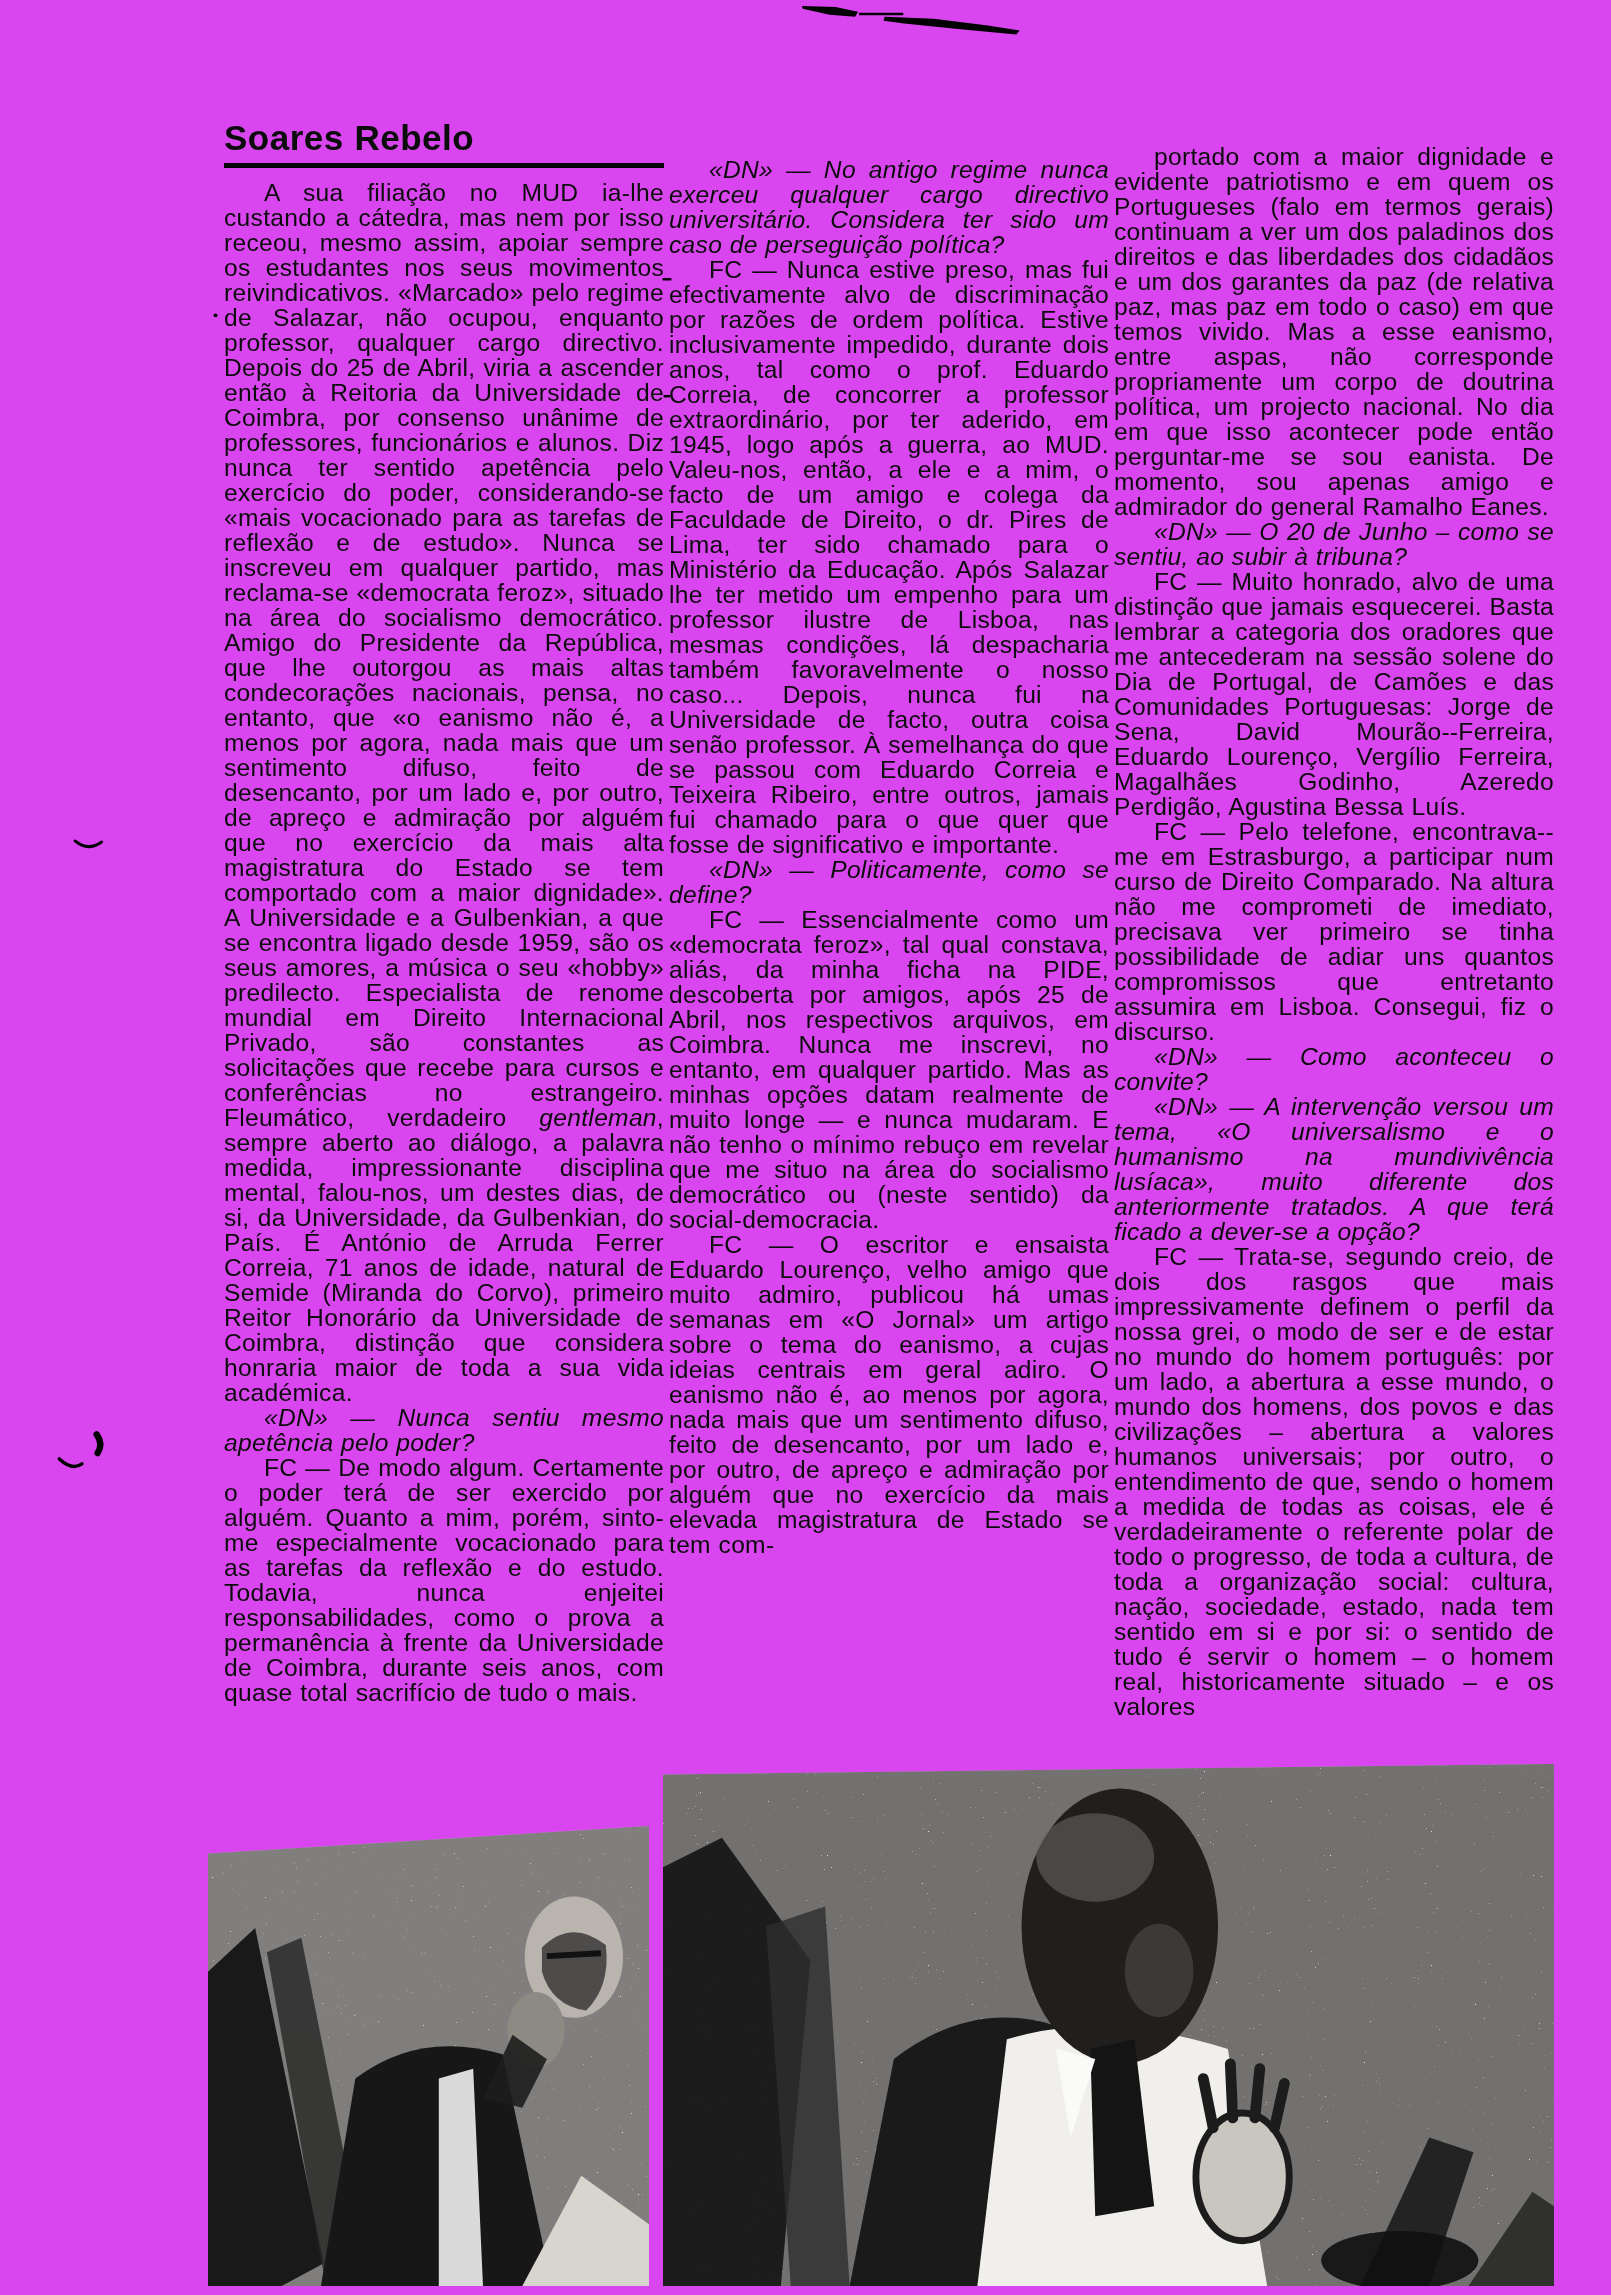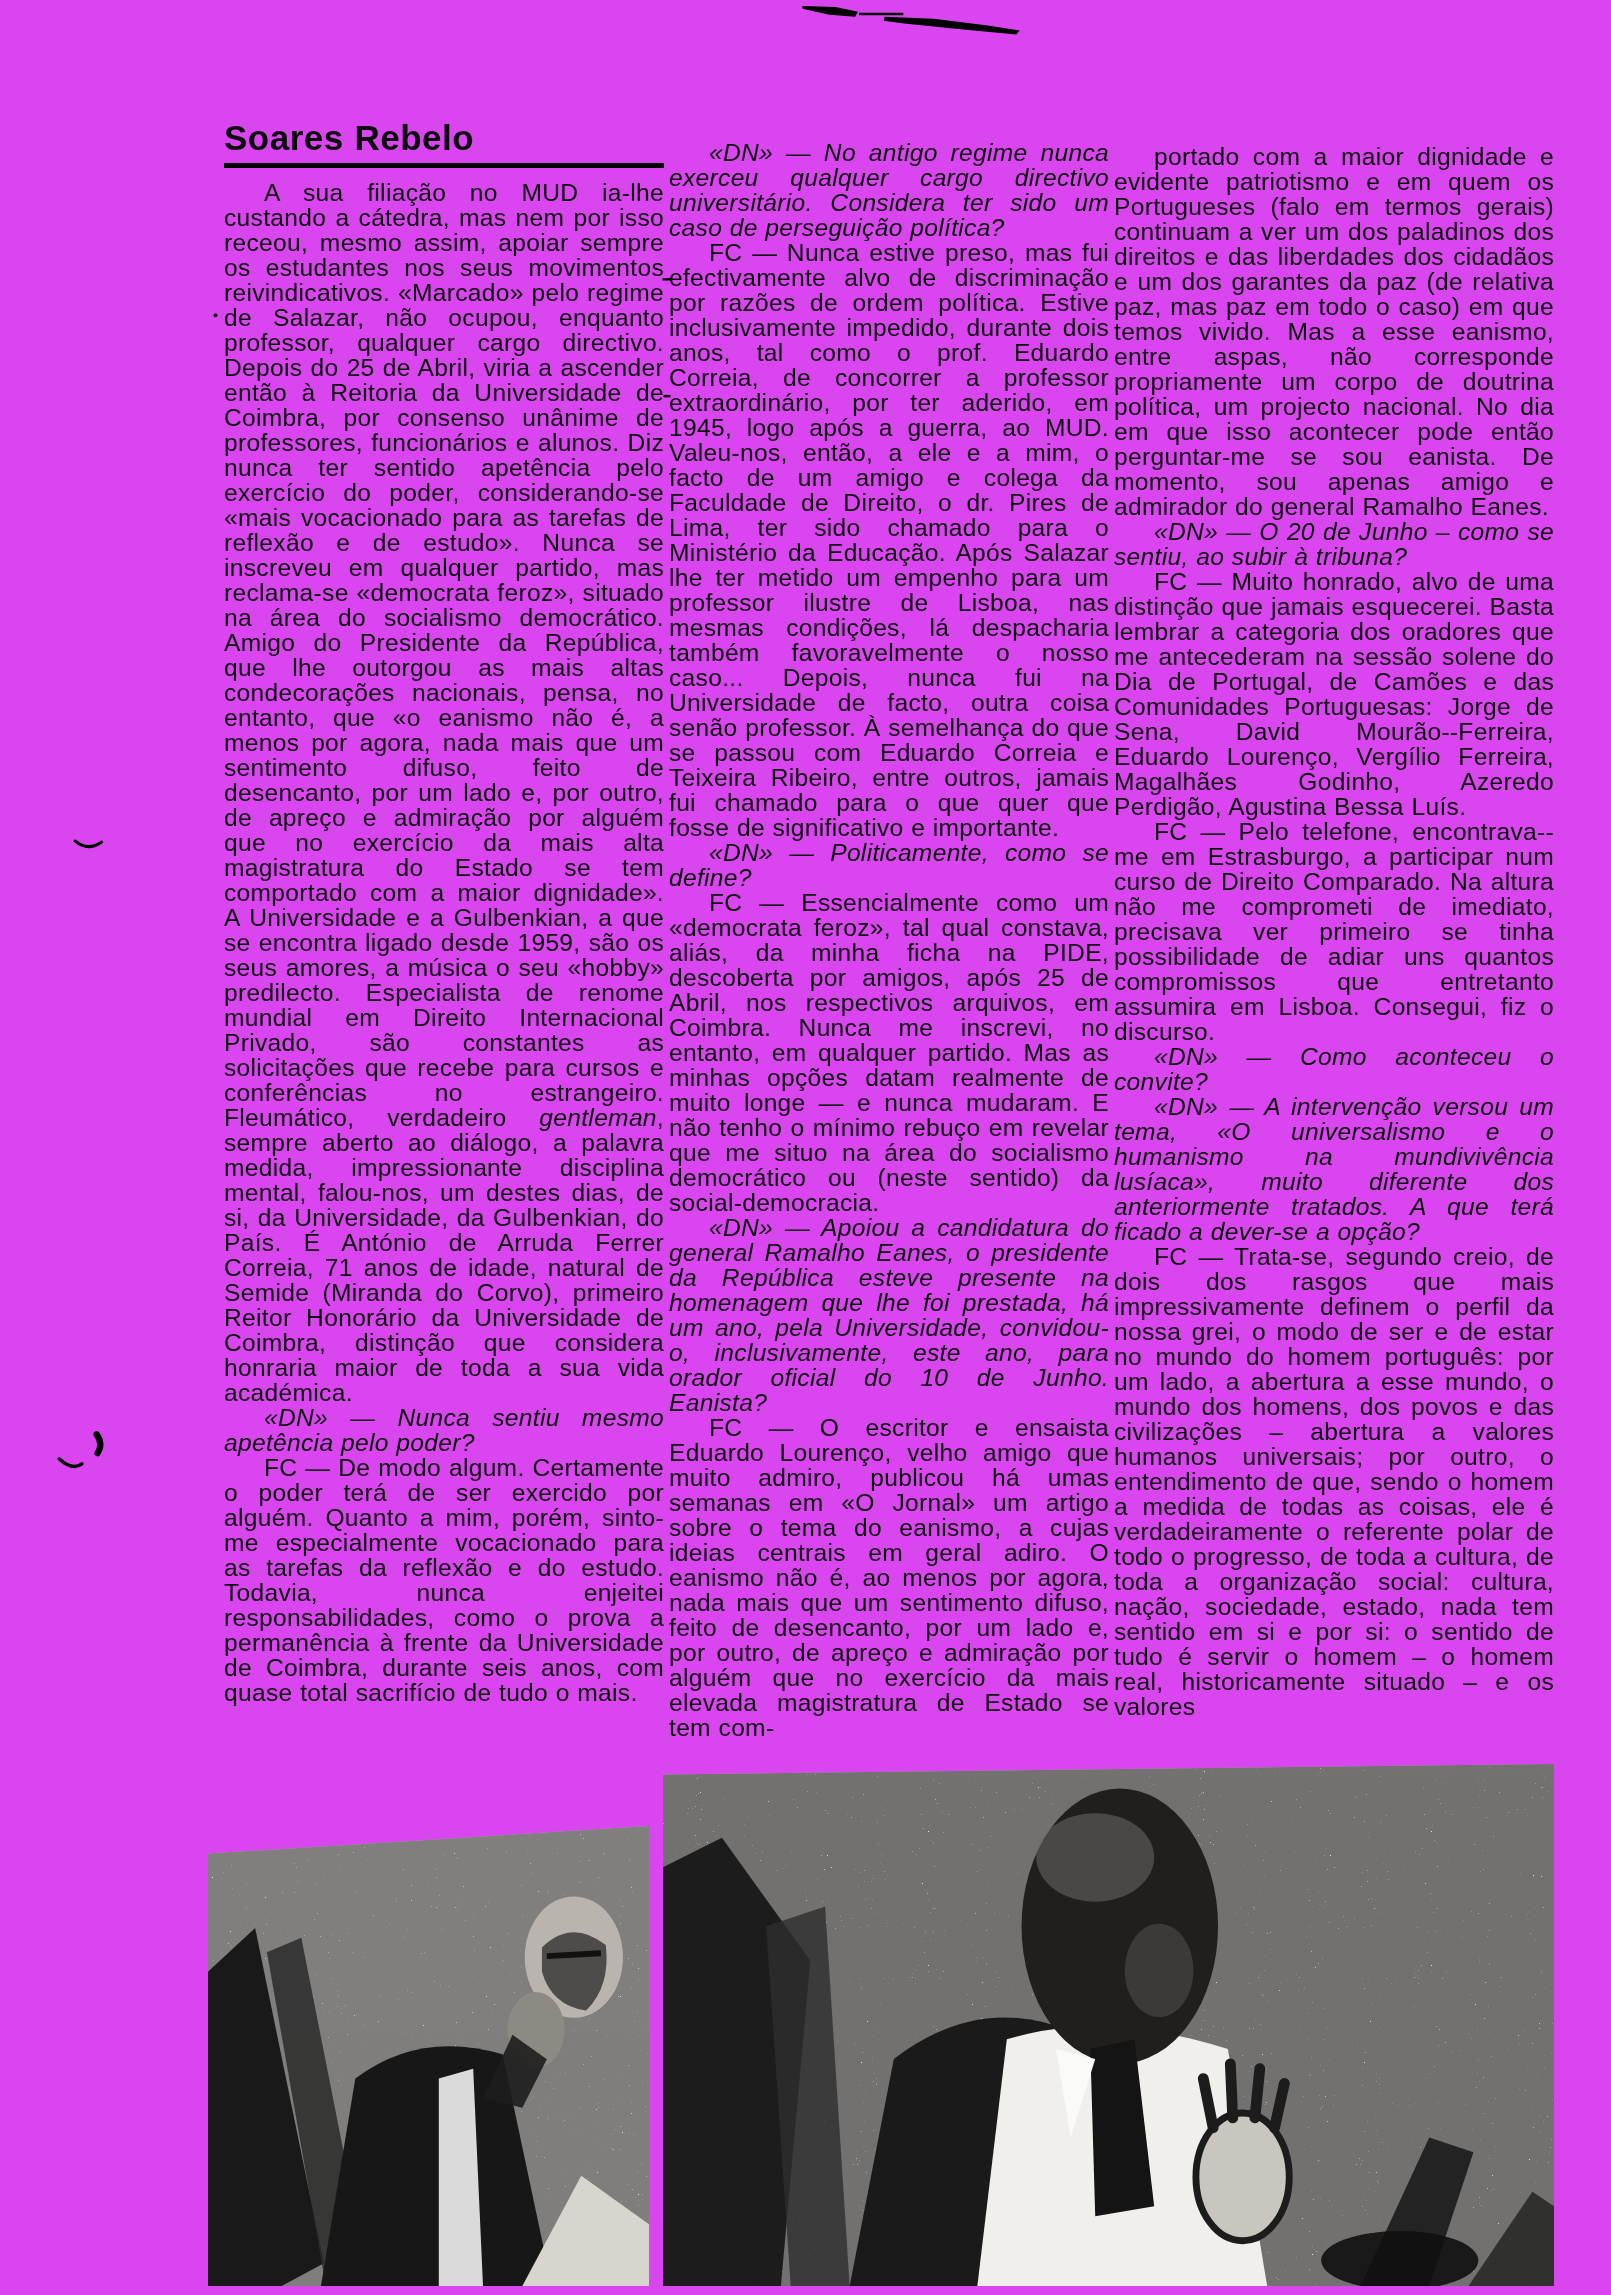--- a/index.html
+++ b/index.html
@@ -20,21 +20,21 @@
     font-size: 24.6px;
     line-height: 25px;
     letter-spacing: 0.3px;
     word-spacing: 0.5px;
     color: #0c0c0c;
   }
   .column p { margin: 0; text-indent: 40px; }
   .column p.question { font-style: italic; }
   .em { font-style: italic; }
   #col-left  { left: 224px;  top: 119px; }
-  #col-mid   { left: 669px; top: 140px; }
+  #col-mid   { left: 669px; top: 157px; }
   #col-right { left: 1114px; top: 144px; }
   .masthead h1 {
     margin: 0;
     font-size: 35px;
     line-height: 37px;
     font-weight: bold;
     letter-spacing: 0.5px;
     text-align: left;
   }
   .masthead .rule {
@@ -85,21 +85,20 @@
         <p class="para answer">FC — De modo algum. Certamente o poder terá de ser exercido por alguém. Quanto a mim, porém, sinto-me especialmente vocacionado para as tarefas da reflexão e do estudo. Todavia, nunca enjeitei responsabilidades, como o prova a permanência à frente da Universidade de Coimbra, durante seis anos, com quase total sacrifício de tudo o mais.</p>
       </div>
   </div>
 
   <div id="col-mid" class="column">
     <div>
         <p class="para question">«DN» — No antigo regime nunca exerceu qualquer cargo directivo universitário. Considera ter sido um caso de perseguição política?</p>
         <p class="para answer">FC — Nunca estive preso, mas fui efectivamente alvo de discriminação por razões de ordem política. Estive inclusivamente impedido, durante dois anos, tal como o prof. Eduardo Correia, de concorrer a professor extraordinário, por ter aderido, em 1945, logo após a guerra, ao MUD. Valeu-nos, então, a ele e a mim, o facto de um amigo e colega da Faculdade de Direito, o dr. Pires de Lima, ter sido chamado para o Ministério da Educação. Após Salazar lhe ter metido um empenho para um professor ilustre de Lisboa, nas mesmas condições, lá despacharia também favoravelmente o nosso caso... Depois, nunca fui na Universidade de facto, outra coisa senão professor. À semelhança do que se passou com Eduardo Correia e Teixeira Ribeiro, entre outros, jamais fui chamado para o que quer que fosse de significativo e importante.</p>
         <p class="para question">«DN» — Politicamente, como se define?</p>
         <p class="para answer">FC — Essencialmente como um «democrata feroz», tal qual constava, aliás, da minha ficha na PIDE, descoberta por amigos, após 25 de Abril, nos respectivos arquivos, em Coimbra. Nunca me inscrevi, no entanto, em qualquer partido. Mas as minhas opções datam realmente de muito longe — e nunca mudaram. E não tenho o mínimo rebuço em revelar que me situo na área do socialismo democrático ou (neste sentido) da social-democracia.</p>
-        <p class="para question">«DN» — Apoiou a candidatura do general Ramalho Eanes, o presidente da República esteve presente na homenagem que lhe foi prestada, há um ano, pela Universidade, convidou-o, inclusivamente, este ano, para orador oficial do 10 de Junho. Eanista?</p>
         <p class="para answer">FC — O escritor e ensaista Eduardo Lourenço, velho amigo que muito admiro, publicou há umas semanas em «O Jornal» um artigo sobre o tema do eanismo, a cujas ideias centrais em geral adiro. O eanismo não é, ao menos por agora, nada mais que um sentimento difuso, feito de desencanto, por um lado e, por outro, de apreço e admiração por alguém que no exercício da mais elevada magistratura de Estado se tem com-</p>
       </div>
   </div>
 
   <div id="col-right" class="column">
     <div>
         <p class="para continuation">portado com a maior dignidade e evidente patriotismo e em quem os Portugueses (falo em termos gerais) continuam a ver um dos paladinos dos direitos e das liberdades dos cidadãos e um dos garantes da paz (de relativa paz, mas paz em todo o caso) em que temos vivido. Mas a esse eanismo, entre aspas, não corresponde propriamente um corpo de doutrina política, um projecto nacional. No dia em que isso acontecer pode então perguntar-me se sou eanista. De momento, sou apenas amigo e admirador do general Ramalho Eanes.</p>
         <p class="para question">«DN» — O 20 de Junho – como se sentiu, ao subir à tribuna?</p>
         <p class="para answer">FC — Muito honrado, alvo de uma distinção que jamais esquecerei. Basta lembrar a categoria dos oradores que me antecederam na sessão solene do Dia de Portugal, de Camões e das Comunidades Portuguesas: Jorge de Sena, David Mourão--Ferreira, Eduardo Lourenço, Vergílio Ferreira, Magalhães Godinho, Azeredo Perdigão, Agustina Bessa Luís.</p>
         <p class="para answer">FC — Pelo telefone, encontrava--me em Estrasburgo, a participar num curso de Direito Comparado. Na altura não me comprometi de imediato, precisava ver primeiro se tinha possibilidade de adiar uns quantos compromissos que entretanto assumira em Lisboa. Consegui, fiz o discurso.</p>

